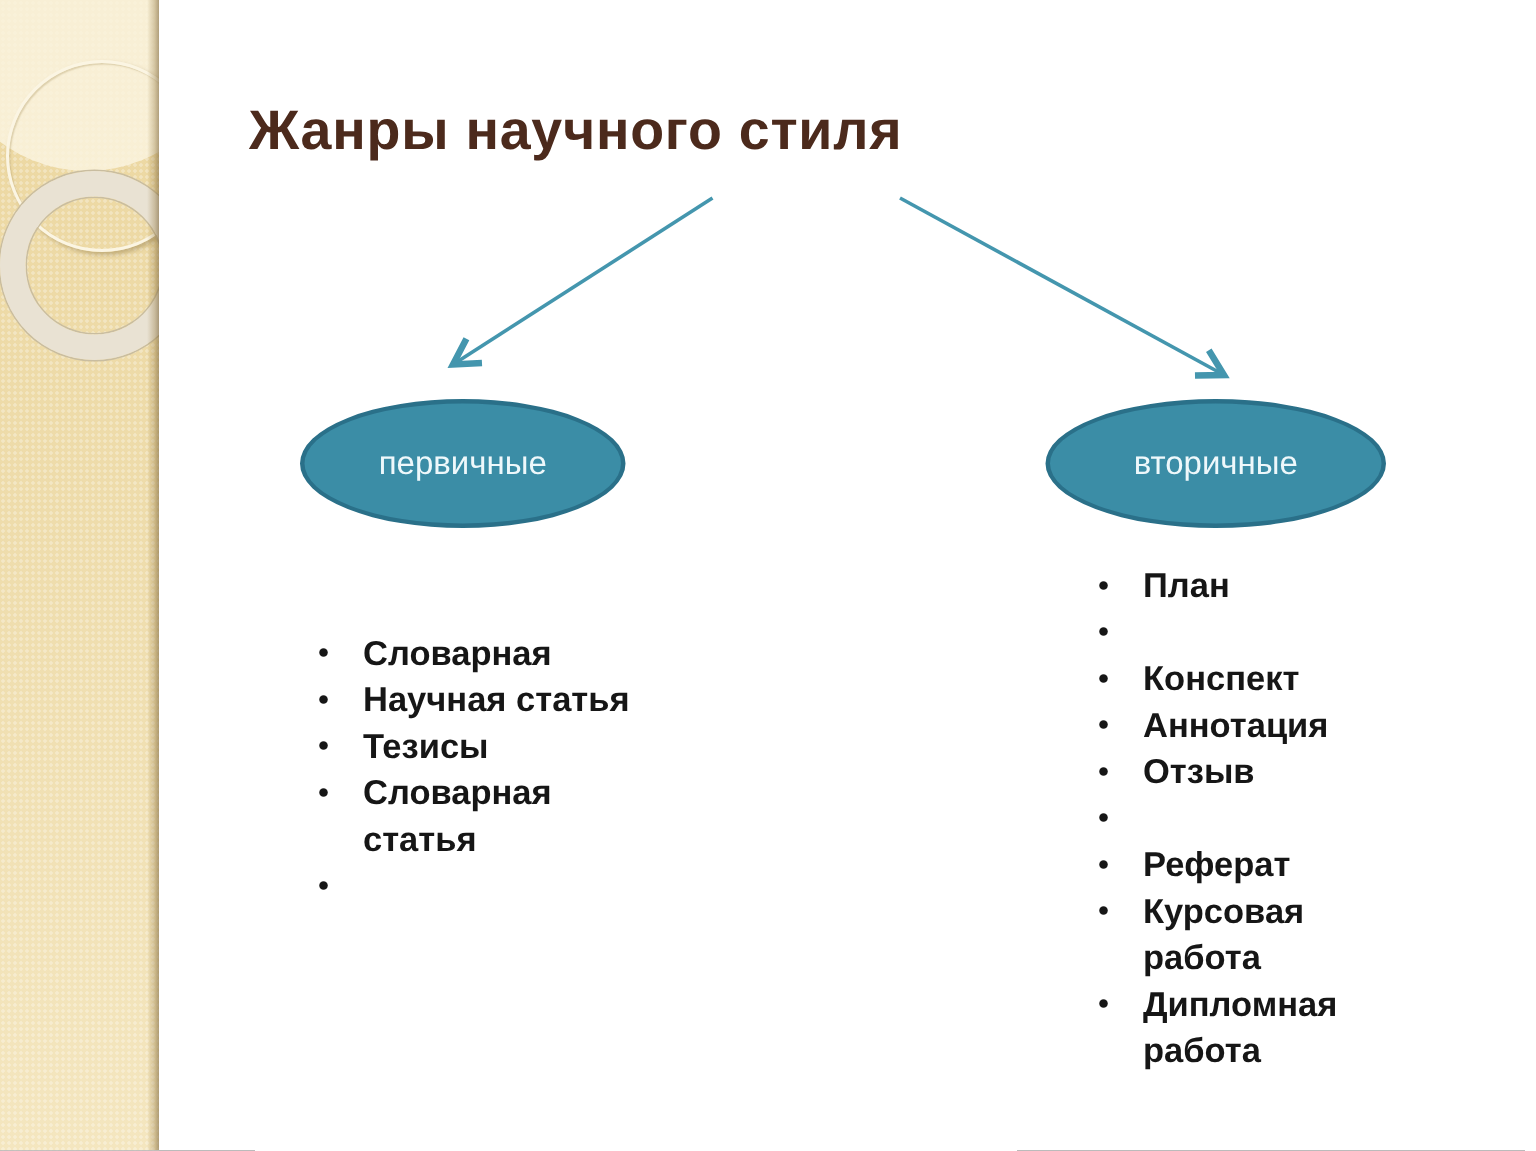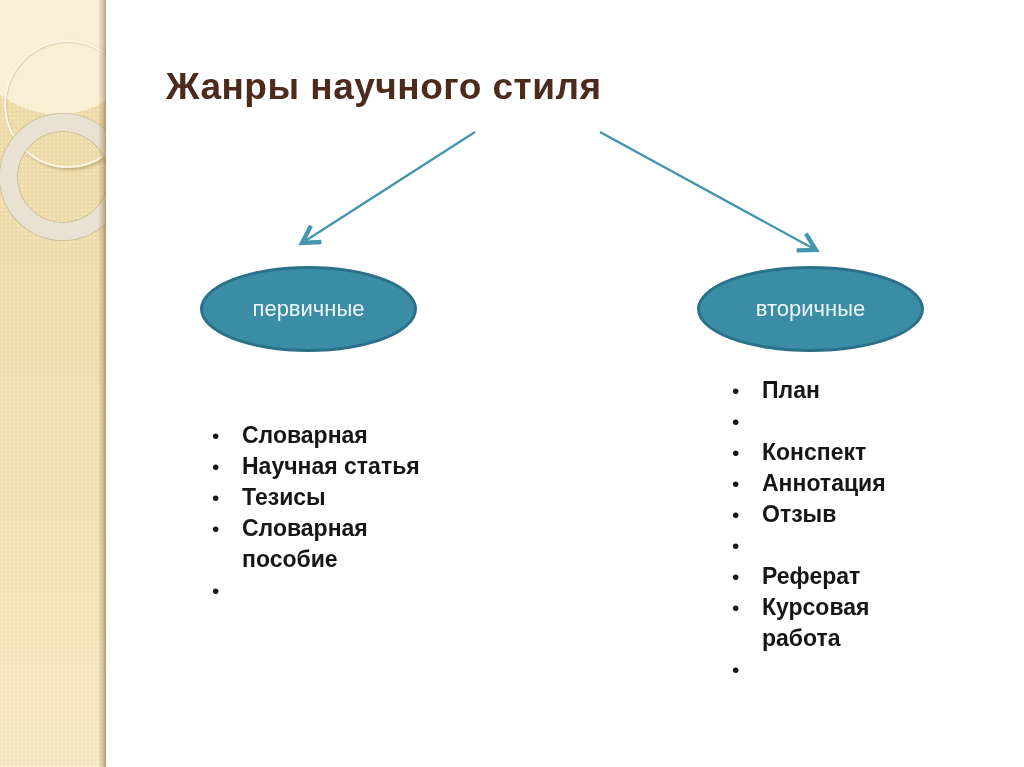--- a/index.html
+++ b/index.html
@@ -120,21 +120,21 @@
         <span class="li-text">Научная статья</span>
       </div>
 
       <div class="li">
         <span class="dot">•</span>
         <span class="li-text">Тезисы</span>
       </div>
 
       <div class="li">
         <span class="dot">•</span>
-        <span class="li-text">Словарная пособие</span>
+        <span class="li-text">Словарная статья</span>
       </div>
 
       <div class="li">
         <span class="dot">•</span>
       </div>
     </div>
 
   <div class="blist right">
 
       <div class="li">
@@ -170,16 +170,17 @@
         <span class="li-text">Реферат</span>
       </div>
 
       <div class="li">
         <span class="dot">•</span>
         <span class="li-text">Курсовая работа</span>
       </div>
 
       <div class="li">
         <span class="dot">•</span>
+        <span class="li-text">Дипломная работа</span>
       </div>
     </div>
 
 </div>
 
 </body></html>

